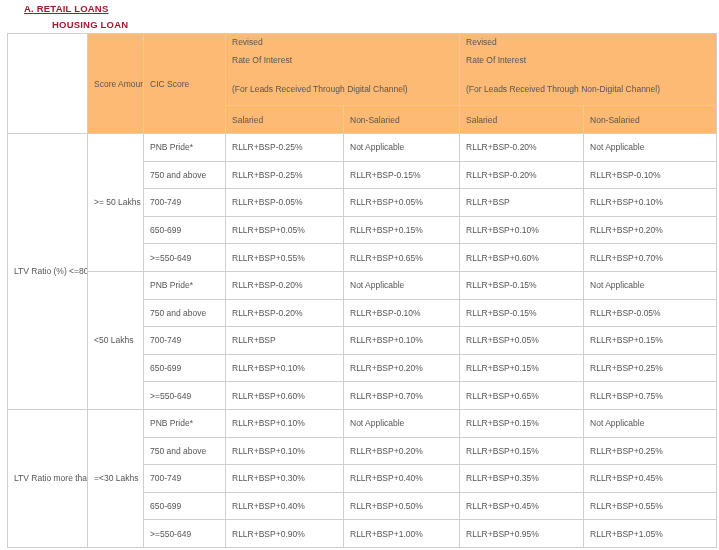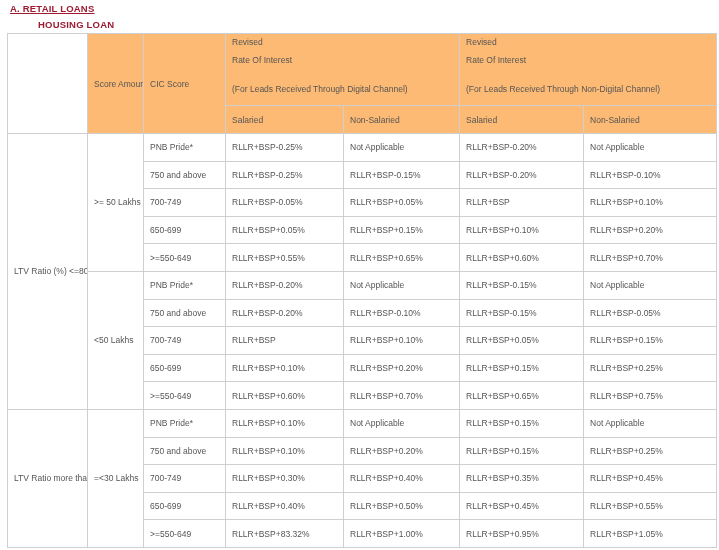--- a/index.html
+++ b/index.html
@@ -6,21 +6,21 @@
   html, body {
     margin: 0; padding: 0;
     width: 719px; height: 550px;
     background: #ffffff;
     font-family: "Liberation Sans", sans-serif;
     overflow: hidden;
   }
   .page { position: relative; width: 719px; height: 550px; }
 
   .doc-title {
-    position: absolute; left: 10px;
+    position: absolute; left: 24px;
     font-size: 9.5px; font-weight: bold;
     color: #9e1b32; letter-spacing: 0.2px;
     white-space: nowrap;
   }
   .doc-title.t1 { top: 3px; text-decoration: underline; }
   .doc-title.t2 { top: 19px; margin-left: 28px; }
 
   table.rates {
     position: absolute; left: 7px; top: 33px;
     width: 709px;
@@ -189,21 +189,21 @@
         </tr>
         <tr>
           <td>650-699</td>
           <td>RLLR+BSP+0.40%</td>
           <td>RLLR+BSP+0.50%</td>
           <td>RLLR+BSP+0.45%</td>
           <td>RLLR+BSP+0.55%</td>
         </tr>
         <tr>
           <td>&gt;=550-649</td>
-          <td>RLLR+BSP+83.32%</td>
+          <td>RLLR+BSP+0.90%</td>
           <td>RLLR+BSP+1.00%</td>
           <td>RLLR+BSP+0.95%</td>
           <td>RLLR+BSP+1.05%</td>
         </tr>
       </tbody>
   </table>
 
 </div>
 
 </body></html>

